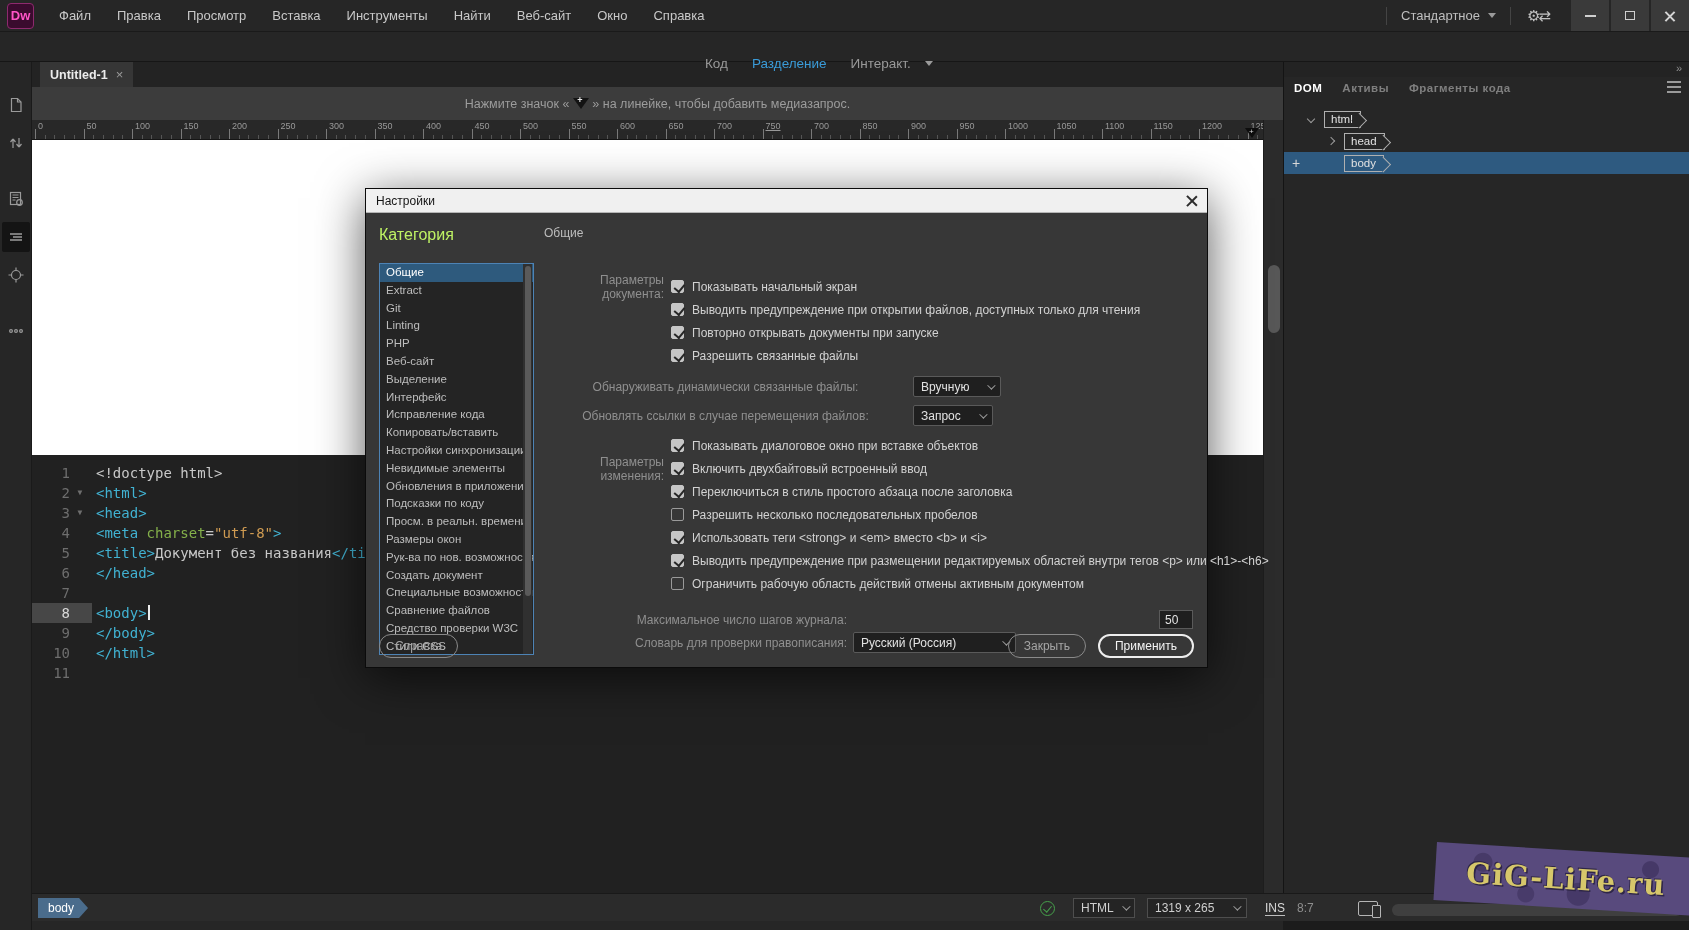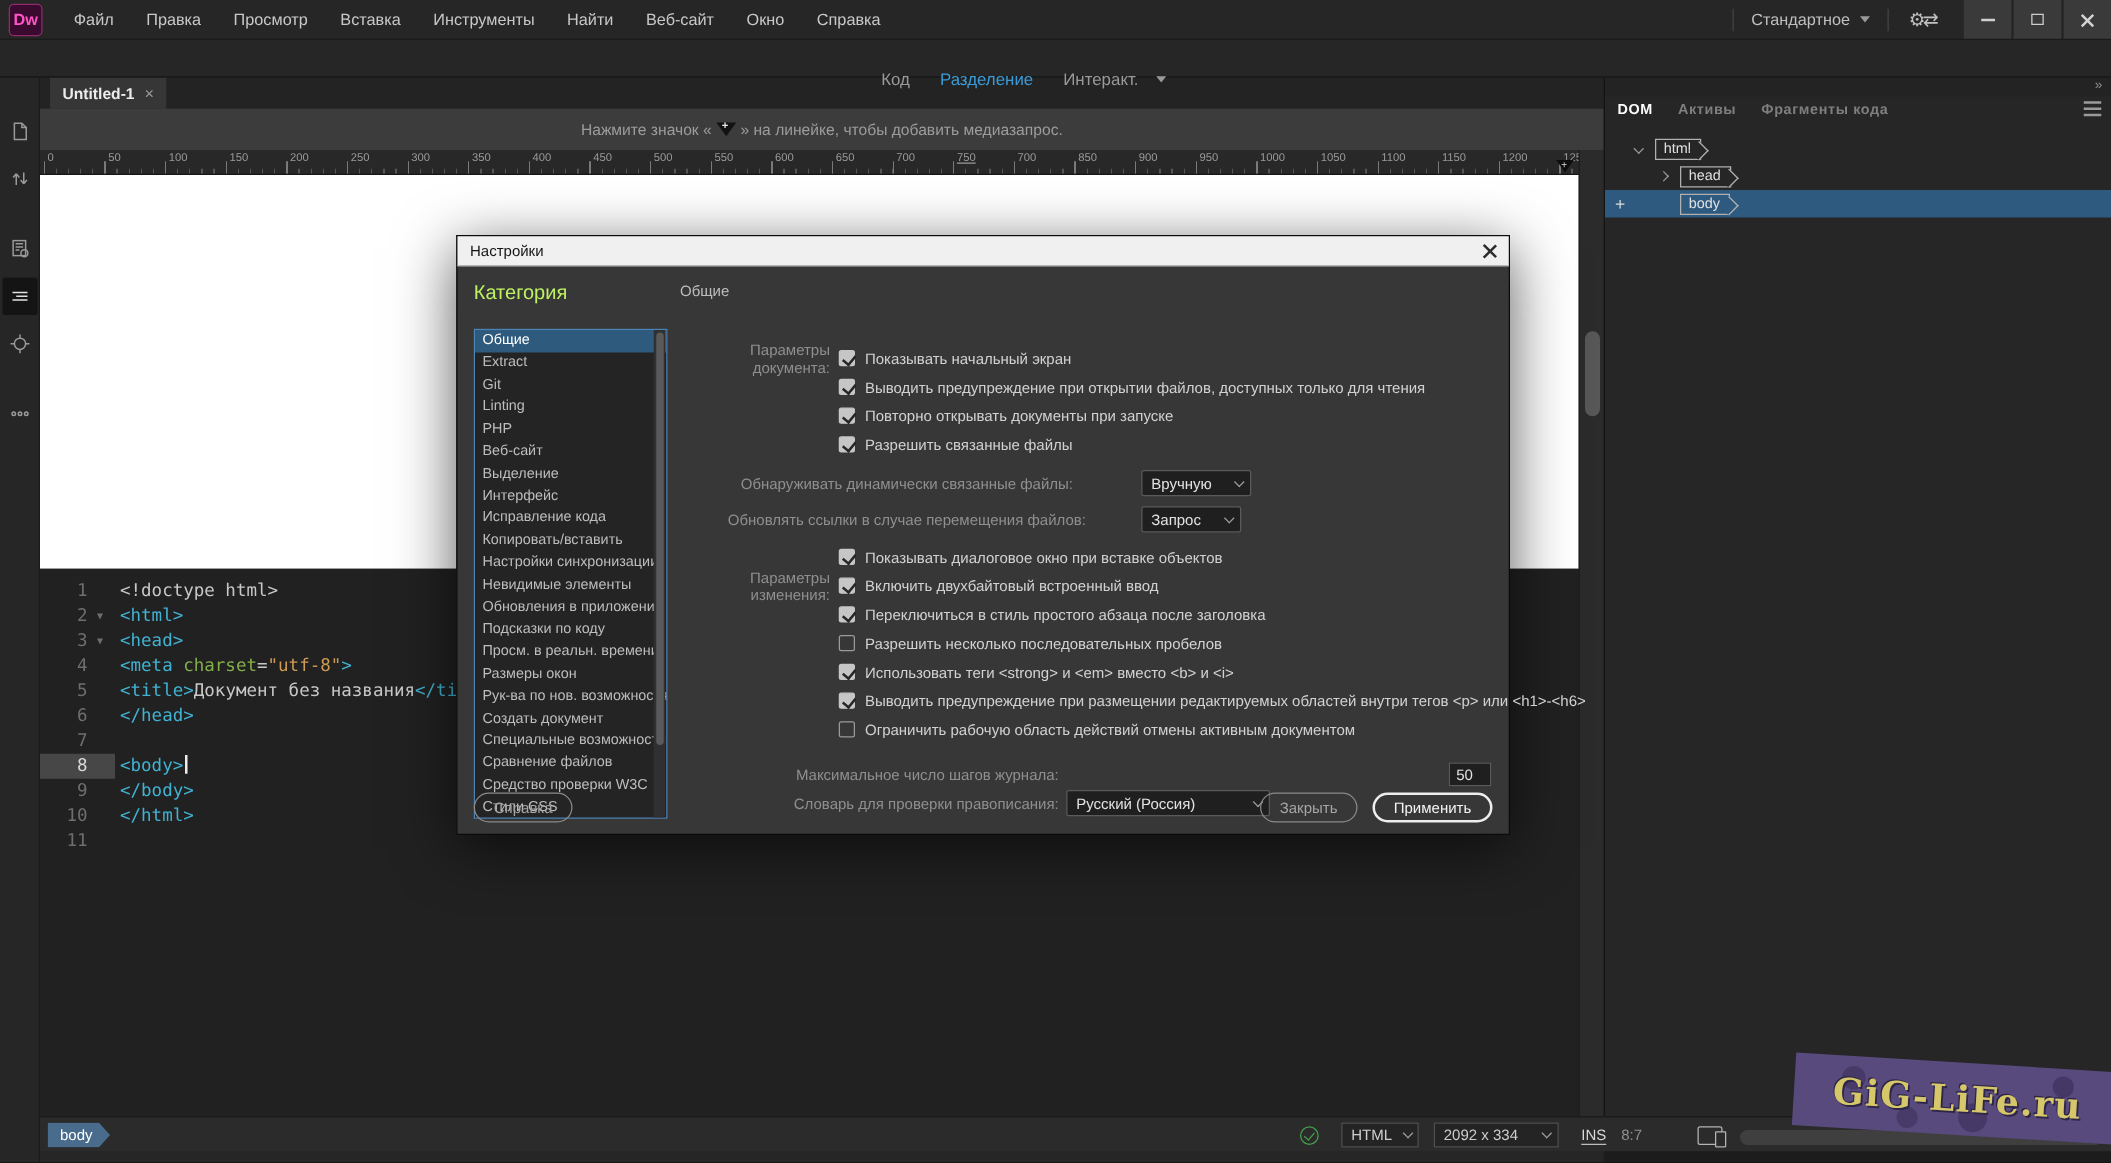--- a/index.html
+++ b/index.html
@@ -413,21 +413,21 @@
 
   <div class="statusbar">
     <div class="tagpath">body</div>
     <div class="status-right">
       <span class="okcircle"></span>
       <span class="sb-dd" style="width:62px">
         <span>HTML</span>
           <span class="chev"></span>
       </span>
       <span class="sb-dd" style="width:100px">
-        <span>2092 x 334</span>
+        <span>1319 x 265</span>
           <span class="chev"></span>
       </span>
       <span class="sb-ins">INS</span>
       <span class="sb-pos">8:7</span>
       <span class="devicon"></span>
     </div>
   </div>
 
   <aside class="rightpanel">
     <div class="rp-top">

